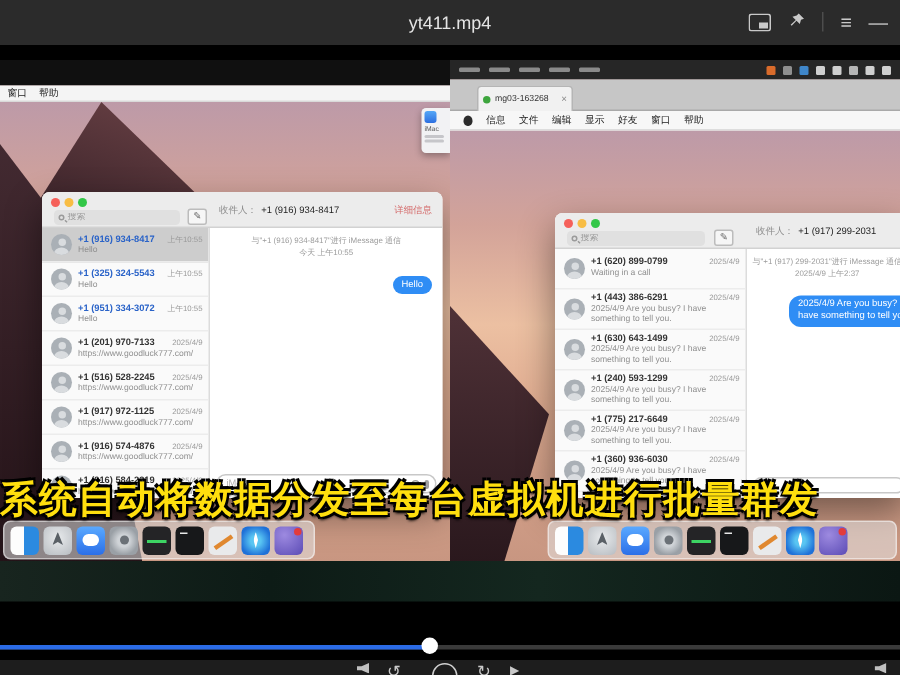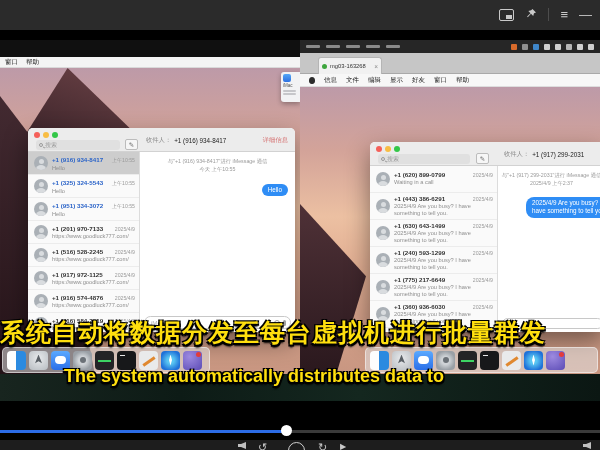--- a/index.html
+++ b/index.html
@@ -128,20 +128,21 @@
   .sub.zh{top:286px;font-size:25px;letter-spacing:1px;}
   .sub.en1{top:336px;font-size:18px;}
   .sub.en2{top:354px;font-size:18px;}
 </style>
 </head>
 <body>
 
 <div class="app">
 
   <div class="titlebar">
+    <div class="title">yt411.mp4</div>
     <div class="tb-icons">
       <svg width="15" height="12" viewBox="0 0 15 12">
         <rect x="0.5" y="0.5" width="14" height="11" rx="1.5" fill="none" stroke="#c9c9c9"></rect>
         <rect x="7" y="6" width="6" height="4" fill="#c9c9c9"></rect>
       </svg>
       <svg width="12" height="13" viewBox="0 0 12 13">
         <path d="M7.5 1l3.5 3.5-2 .7-.8 2.8-2.2-2.2-3.2 3.4-.7-.7L5.5 5.3 3.3 3.1l2.8-.8z" fill="#c9c9c9"></path>
       </svg>
       <div class="tb-sep"></div>
       <div class="tb-glyph">≡</div>
@@ -468,21 +469,20 @@
           <div class="dicon activity-monitor"></div>
           <div class="dicon terminal"></div>
           <div class="dicon preview"></div>
           <div class="dicon safari"></div>
           <div class="dicon sphere"></div>
         </div>
     </div>
 
     <div class="teal-band"></div>
     <div class="sub zh">系统自动将数据分发至每台虚拟机进行批量群发</div>
-    <div class="sub en1">The system automatically distributes data to</div>
   </div>
 
   <div class="ptrack">
       <div class="pfill" style="width:287px;"></div>
     </div>
   <div class="pknob"></div>
   <div class="controls">
     <div class="spk" style="left:238px;top:2px;"></div>
     <div class="c-glyph" style="left:258px;top:1px;">↺</div>
     <div class="c-play"></div>

